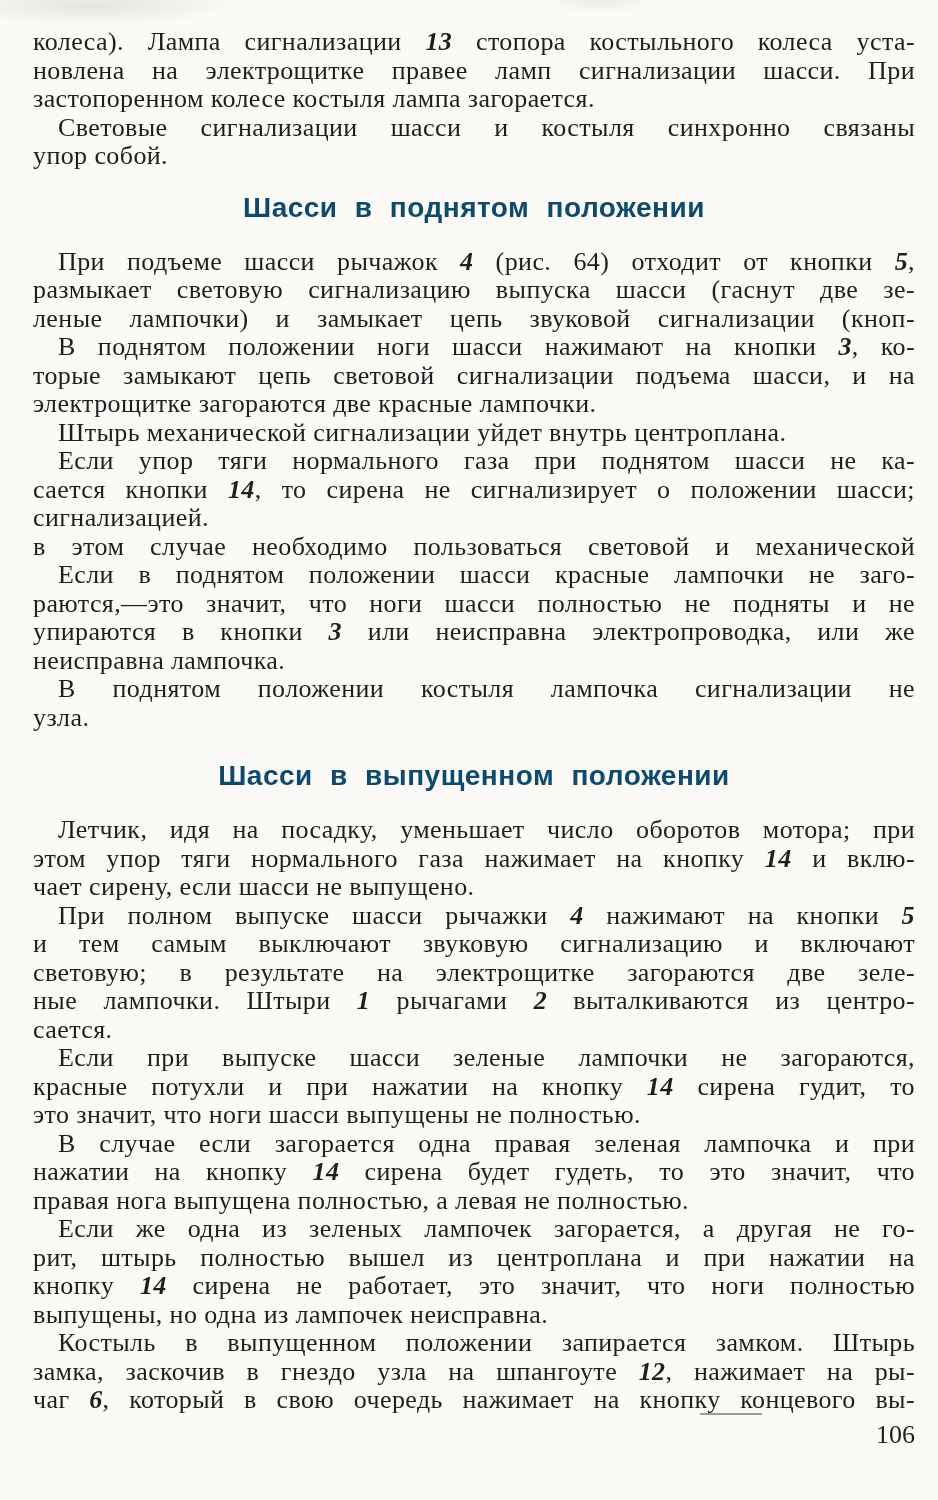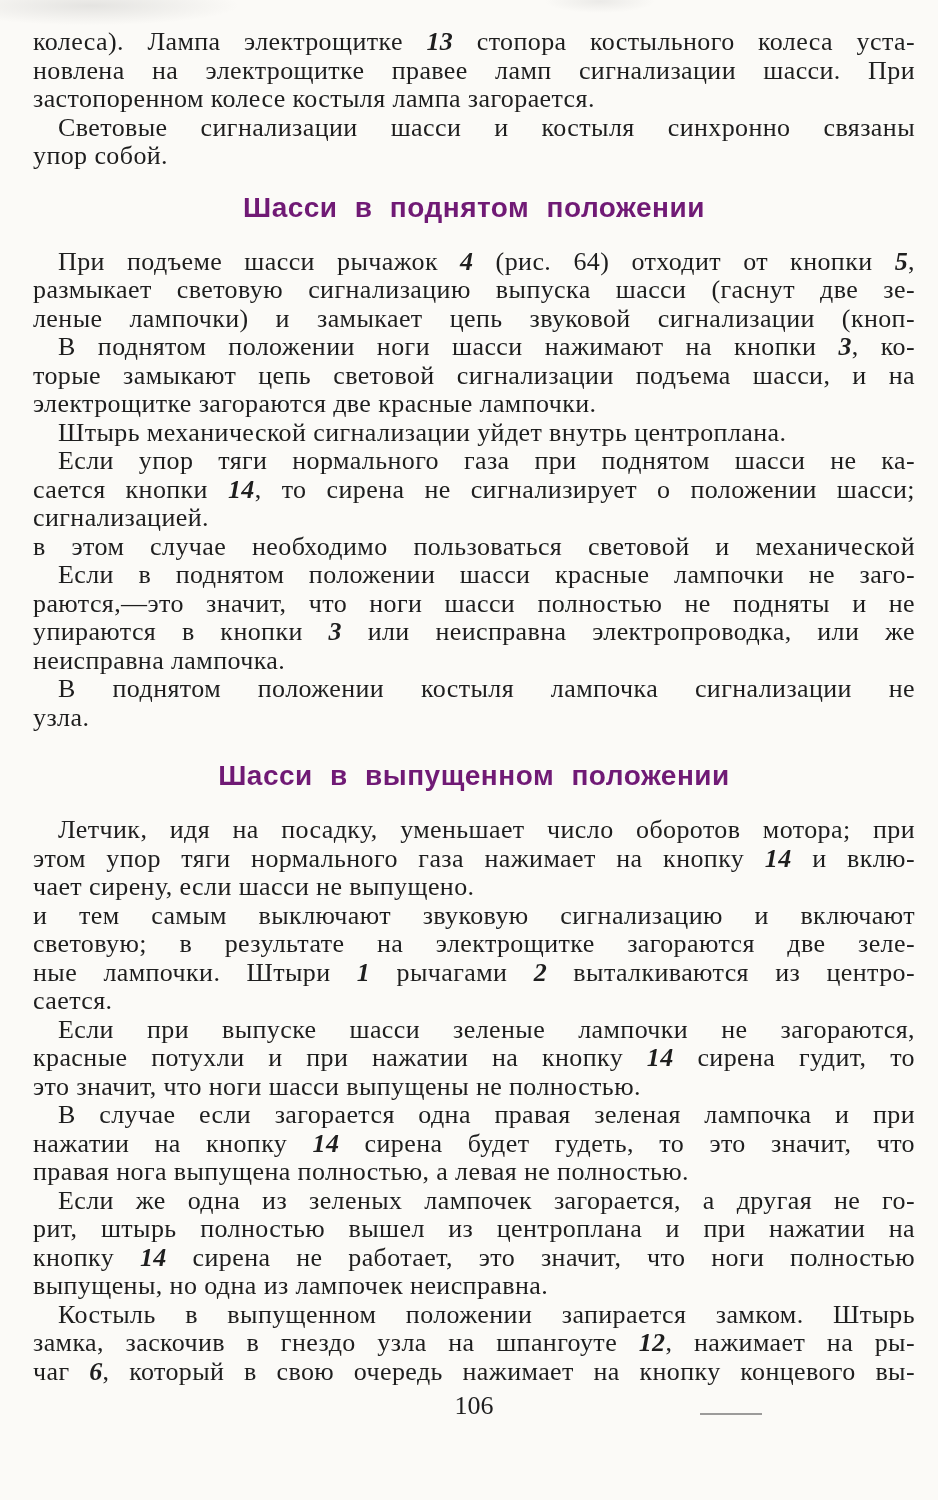--- a/index.html
+++ b/index.html
@@ -59,42 +59,42 @@
   .it { font-style: italic; font-weight: bold; }
   .heading {
     font-family: "Liberation Sans", sans-serif;
     font-weight: bold;
     font-size: 28px;
     height: 30px;
     line-height: 30px;
     text-align: center;
     word-spacing: 9px;
     letter-spacing: 0.5px;
-    color: #701a75;
+    color: #0c4a6e;
   }
   .heading.h1 { margin-top: 22px; margin-bottom: 25px; }
   .heading.h2 { margin-top: 29px; margin-bottom: 25px; }
   .page-number {
     margin-top: 6px;
     font-size: 26px;
     line-height: 28.5px;
     height: 28.5px;
-    text-align: center;
+    text-align: right;
   }
 </style>
 </head>
 <body>
 
 <div class="page">
   <div class="scan-noise-top"></div>
   <div class="scan-noise-top2"></div>
   <div class="text-column">
 
     <div class="para">
-        <div class="line j"><span>колеса). Лампа электрощитке </span><span class="it">13</span><span> стопора костыльного колеса уста-</span></div>
+        <div class="line j"><span>колеса). Лампа сигнализации </span><span class="it">13</span><span> стопора костыльного колеса уста-</span></div>
         <div class="line j"><span>новлена на электрощитке правее ламп сигнализации шасси. При</span></div>
         <div class="line"><span>застопоренном колесе костыля лампа загорается.</span></div>
       </div>
       <div class="para">
         <div class="line j indent"><span>Световые сигнализации шасси и костыля синхронно связаны</span></div>
         <div class="line"><span>упор собой.</span></div>
       </div>
       <div class="heading h1">Шасси в поднятом положении</div>
       <div class="para">
         <div class="line j indent"><span>При подъеме шасси рычажок </span><span class="it">4</span><span> (рис. 64) отходит от кнопки </span><span class="it">5</span><span>,</span></div>
@@ -125,20 +125,21 @@
         <div class="line j indent"><span>В поднятом положении костыля лампочка сигнализации не</span></div>
         <div class="line"><span>узла.</span></div>
       </div>
       <div class="heading h2">Шасси в выпущенном положении</div>
       <div class="para">
         <div class="line j indent"><span>Летчик, идя на посадку, уменьшает число оборотов мотора; при</span></div>
         <div class="line j"><span>этом упор тяги нормального газа нажимает на кнопку </span><span class="it">14</span><span> и вклю-</span></div>
         <div class="line"><span>чает сирену, если шасси не выпущено.</span></div>
       </div>
       <div class="para">
+        <div class="line j indent"><span>При полном выпуске шасси рычажки </span><span class="it">4</span><span> нажимают на кнопки </span><span class="it">5</span></div>
         <div class="line j"><span>и тем самым выключают звуковую сигнализацию и включают</span></div>
         <div class="line j"><span>световую; в результате на электрощитке загораются две зеле-</span></div>
         <div class="line j"><span>ные лампочки. Штыри </span><span class="it">1</span><span> рычагами </span><span class="it">2</span><span> выталкиваются из центро-</span></div>
         <div class="line"><span>сается.</span></div>
       </div>
       <div class="para">
         <div class="line j indent"><span>Если при выпуске шасси зеленые лампочки не загораются,</span></div>
         <div class="line j"><span>красные потухли и при нажатии на кнопку </span><span class="it">14</span><span> сирена гудит, то</span></div>
         <div class="line"><span>это значит, что ноги шасси выпущены не полностью.</span></div>
       </div>

